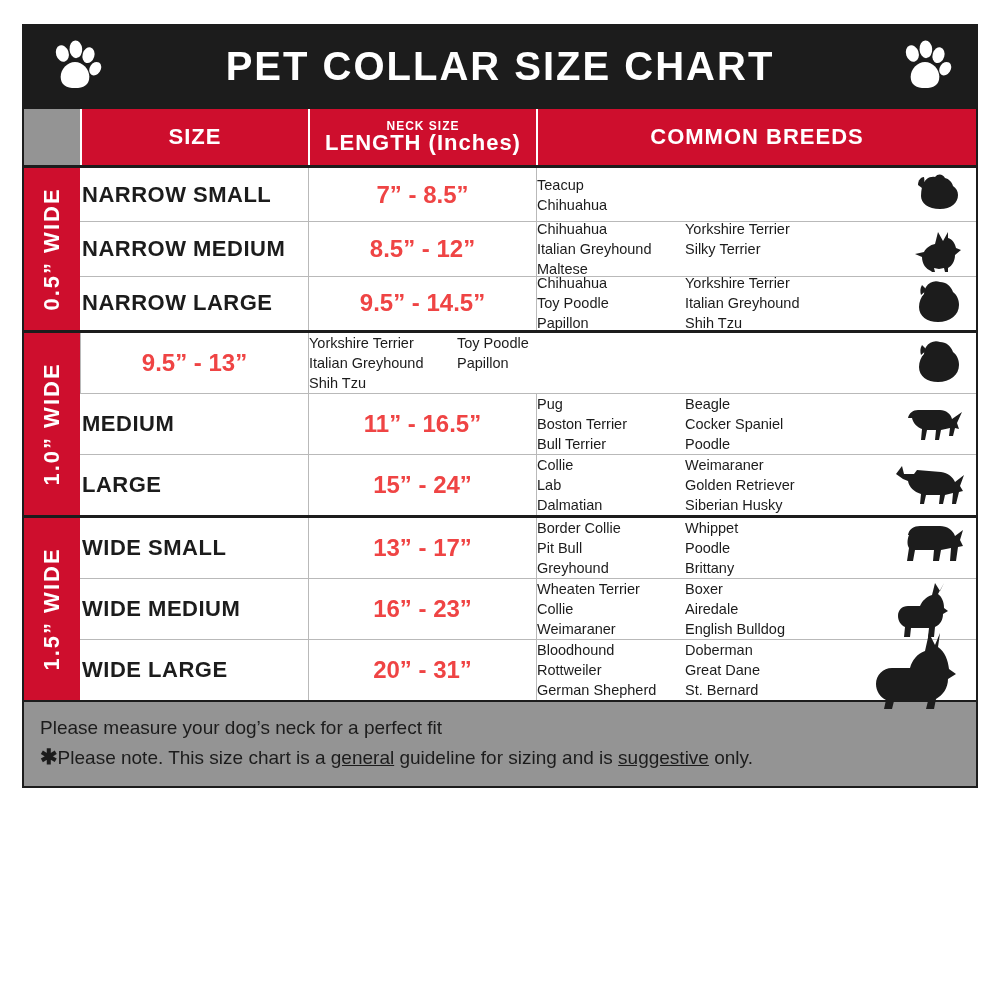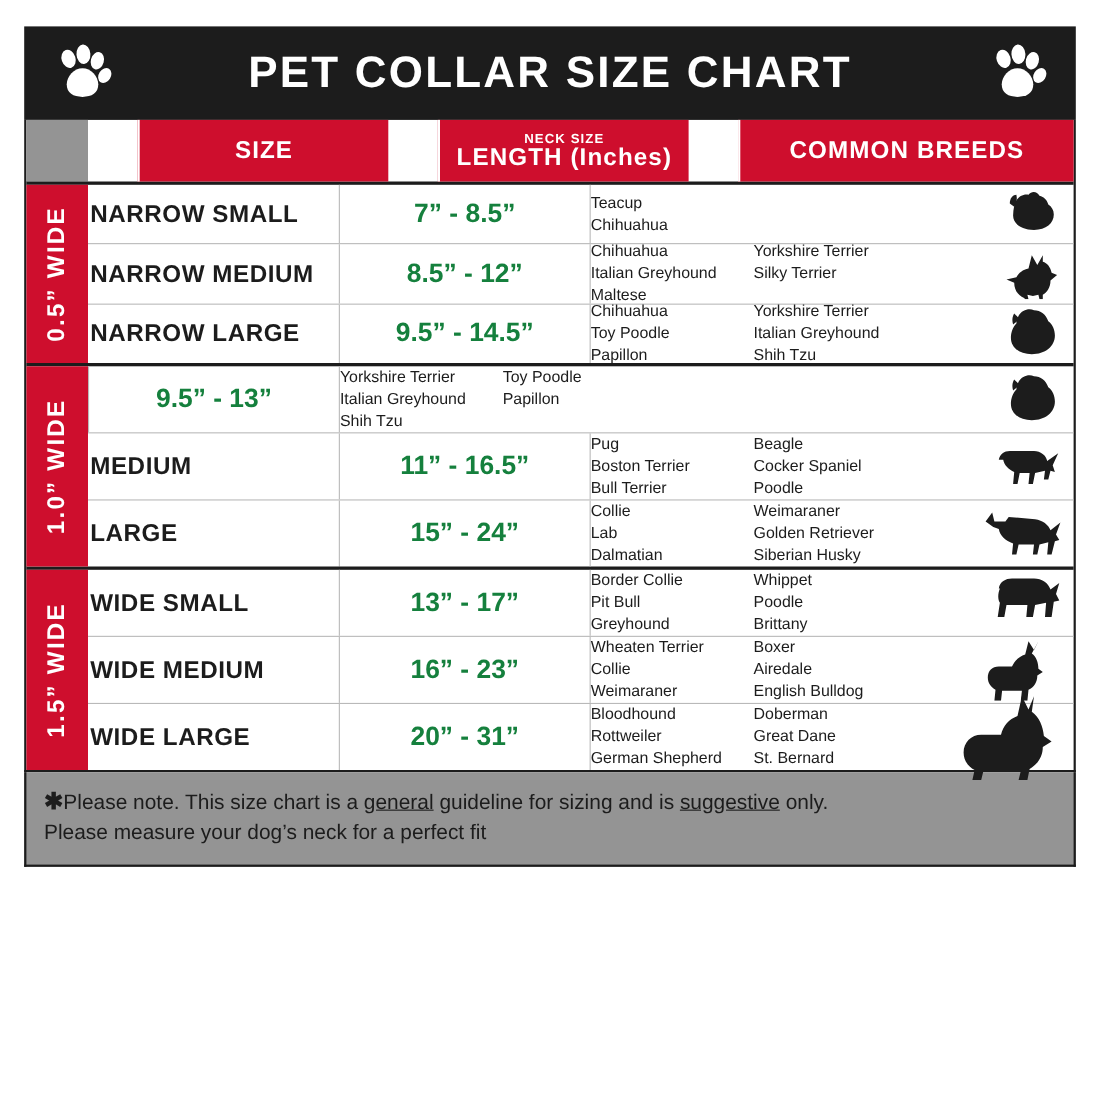--- a/index.html
+++ b/index.html
@@ -51,21 +51,20 @@
   .table {
     border: 2px solid #1c1c1c;
     border-top: none;
     display: flex;
     flex-direction: column;
     flex: 1;
   }
   .col-head {
     display: flex;
     height: 56px;
-    gap: 45px;
   }
   .head-corner {
     width: 56px;
     background: #949494;
     flex: 0 0 56px;
   }
   .head-cell {
     background: #ce0e2d;
     color: #ffffff;
     display: flex;
@@ -138,21 +137,21 @@
     border-left: 1px solid #b9b9b9;
   }
   .group-rows .row .cell-size { border-left: none; }
   .cell-length {
     flex: 0 0 228px;
     display: flex;
     align-items: center;
     justify-content: center;
     font-size: 24px;
     font-weight: bold;
-    color: #15803d;
+    color: #ef4444;
     border-left: 1px solid #b9b9b9;
     box-sizing: border-box;
   }
   .cell-breeds {
     flex: 1;
     display: flex;
     align-items: center;
     border-left: 1px solid #b9b9b9;
     box-sizing: border-box;
     position: relative;
@@ -442,19 +441,19 @@
             </svg>
           </div>
         </div>
 
       </div>
     </div>
 
   </div>
 
   <div class="footer">
+    <div>Please measure your dog’s neck for a perfect fit</div>
     <div>
       <span class="star">✱</span><span>Please note. This size chart is a </span><span class="u">general</span><span> guideline for sizing and is </span><span class="u">suggestive</span><span> only.</span>
     </div>
-    <div>Please measure your dog’s neck for a perfect fit</div>
   </div>
 
 </div>
 
 </body></html>

